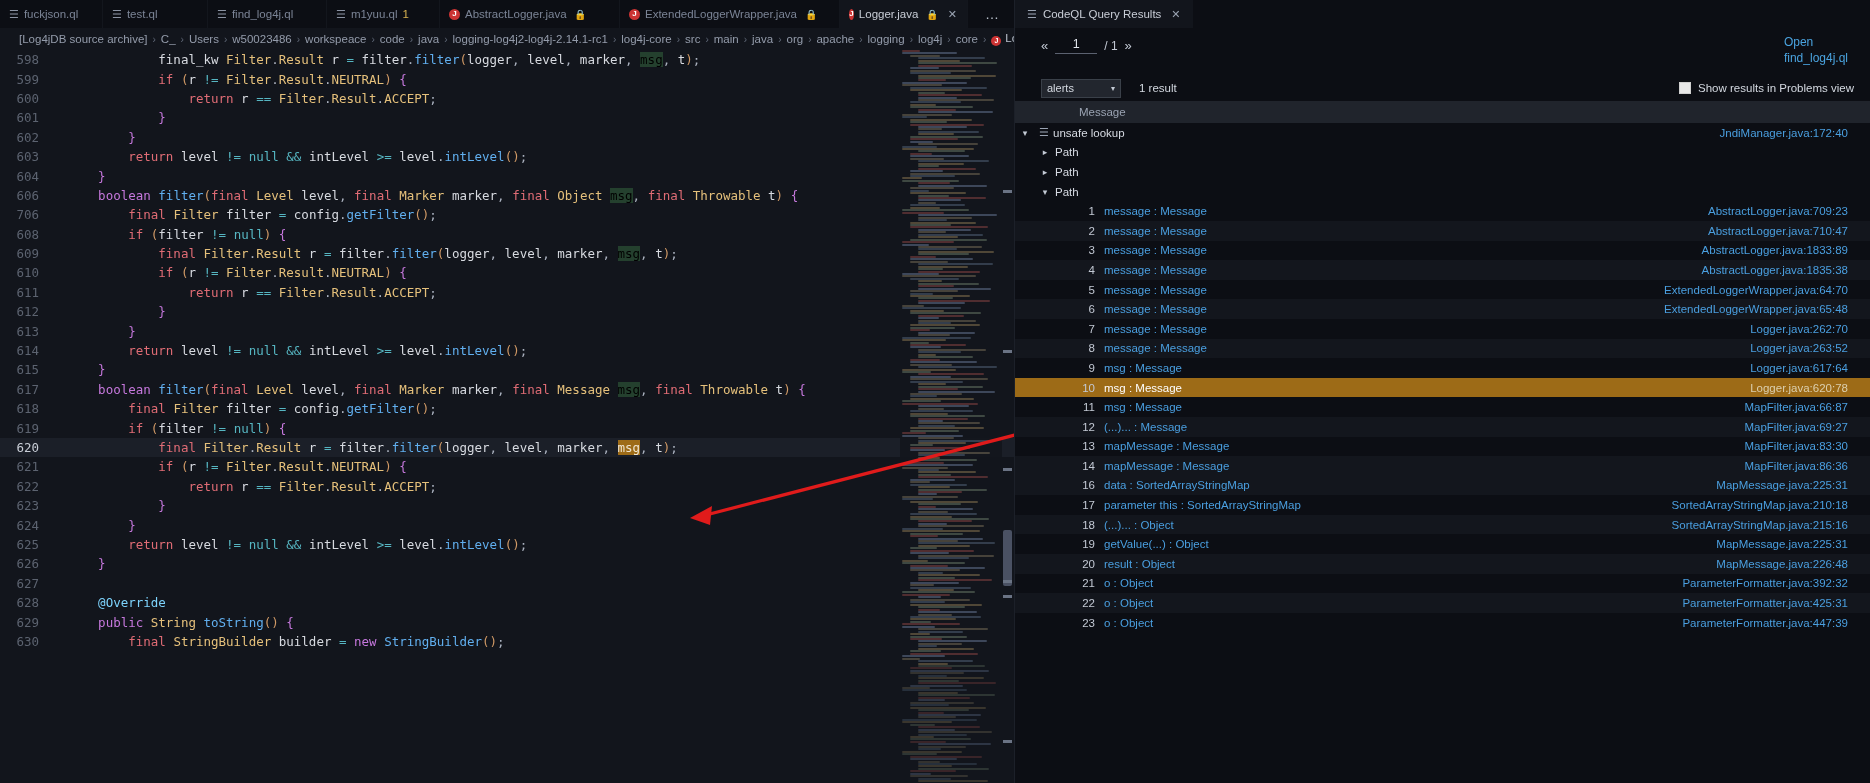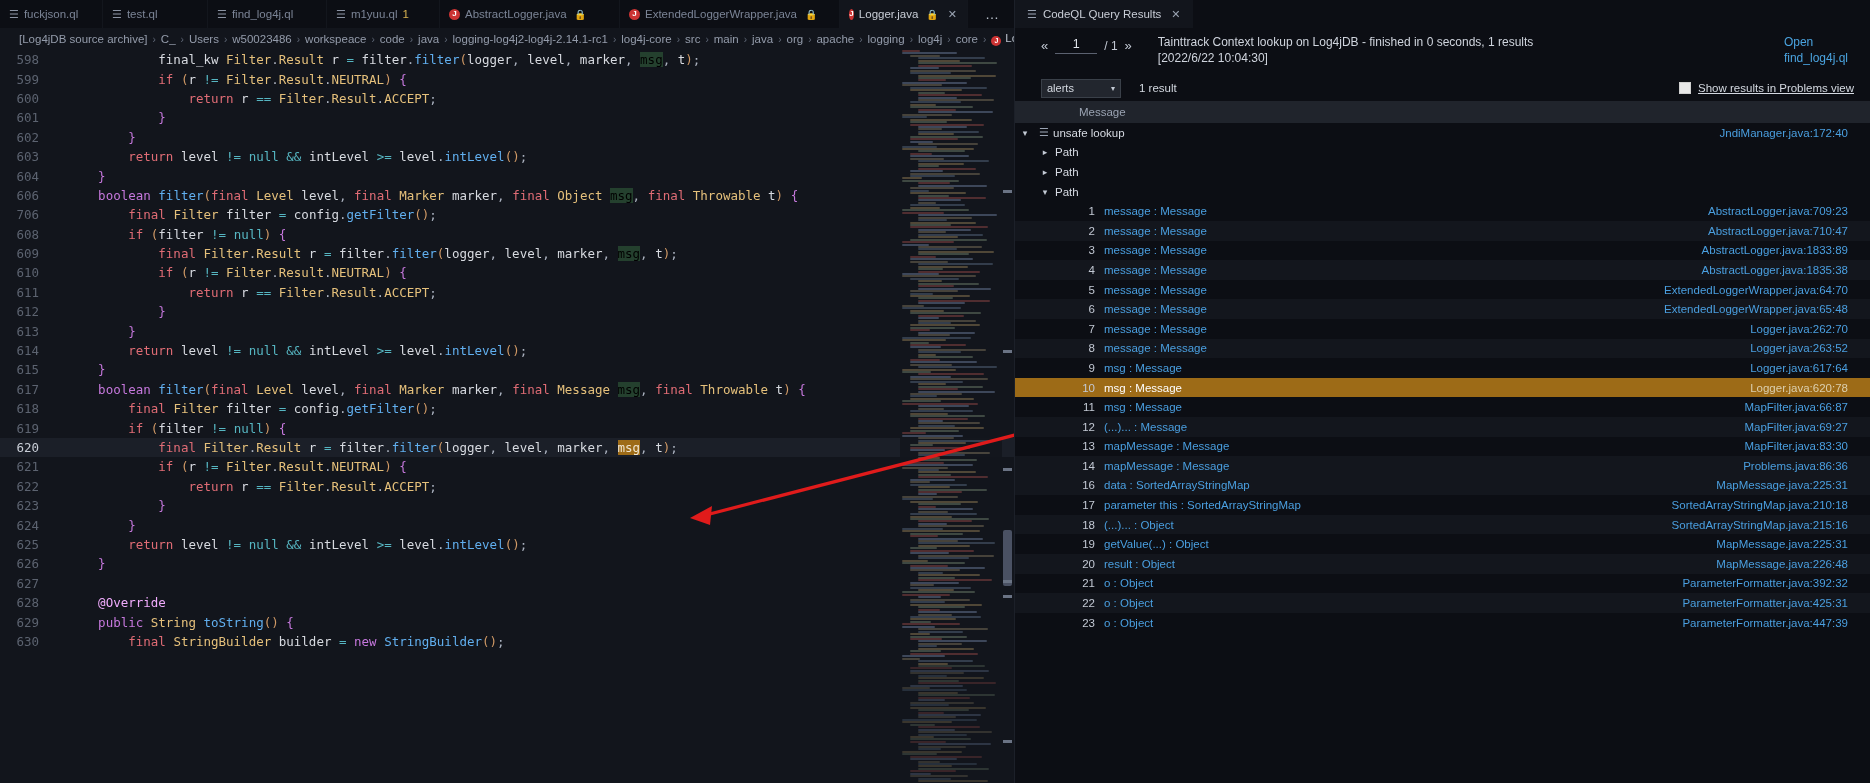--- a/index.html
+++ b/index.html
@@ -76,21 +76,21 @@
   .kw   { color: #c678dd; }   
   .kw2  { color: #e06c75; }   
   .typ  { color: #e5c07b; }   
   .var  { color: #d7dae0; }   
   .fn   { color: #61afef; }
   .op   { color: #56b6c2; }
   .punc { color: #abb2bf; }
   .br1  { color: #d19a66; }
   .br2  { color: #c678dd; }
   .nullk{ color: #56b6c2; }
-  .ann  { color: #f0abfc; }
+  .ann  { color: #7dd3fc; }
   .sel-green { background: #24402e; }
   .sel-gold  { background: #9d6b17; color: #f0e6d2; }
 
   .minimap { position: absolute; right: 12px; top: 0; width: 102px; height: 100%; background: #12151c; opacity: .85; }
   .mm-row { position: absolute; height: 2px; border-radius: 1px; }
   .editor-scrollbar { position: absolute; right: 2px; top: 0; width: 9px; height: 100%; }
   .editor-scrollbar .thumb { position: absolute; left: 0; width: 9px; background: #4a5163; border-radius: 2px; }
 
   .overview-marks { position: absolute; right: 2px; width: 9px; height: 100%; top: 0; }
   .ov { position: absolute; right: 0; width: 9px; height: 3px; background: #6a7384; }
@@ -122,21 +122,21 @@
   .open-link div { cursor: pointer; }
 
   .filter-row { display: flex; align-items: center; height: 26px; padding: 0 16px 0 26px; background: #0c0e14; flex: 0 0 26px; }
   .select-box {
     display: flex; align-items: center; justify-content: space-between;
     width: 80px; height: 19px; padding: 0 5px;
     background: #22262e; border: 1px solid #3a4049; color: #d4d9e1; font-size: 11px;
   }
   .select-box .caret { font-size: 8px; color: #c3c9d4; }
   .result-count { margin-left: 18px; color: #d4d9e1; font-size: 11.5px; }
-  .problems-toggle { margin-left: auto; display: flex; align-items: center; gap: 7px; color: #d4d9e1; font-size: 11.5px; text-decoration: underline; }
+  .problems-toggle { margin-left: auto; display: flex; align-items: center; gap: 7px; color: #d4d9e1; font-size: 11.5px; }
   .checkbox { width: 12px; height: 12px; background: #e8e8e8; border: 1px solid #d0d0d0; }
 
   .table-head { height: 22px; flex: 0 0 22px; background: #20242c; display: flex; align-items: center; }
   .table-head .col-msg { padding-left: 64px; color: #9aa3b2; font-size: 11.5px; }
 
   .rows { flex: 1 1 auto; overflow: hidden; background: #0c0e14; }
   .row { display: flex; align-items: center; height: 19.6px; font-size: 11.5px; color: #cfd4dd; }
   .row.stripe { background: #13161d; }
   .row.selected { background: #9d6b17; }
   .row .twisty { width: 20px; text-align: center; color: #c3c9d4; font-size: 9px; flex: 0 0 20px; }
@@ -603,21 +603,20 @@
       </div>
     </div>
 
     <div class="panel-header">
       <div class="pager">
         <span class="chev">«</span>
         <input class="pg-input" value="1" style="">
         <span class="pg-total">/ 1</span>
         <span class="chev">»</span>
       </div>
-      <div class="status-text">Tainttrack Context lookup on Log4jDB - finished in 0 seconds, 1 results [2022/6/22 10:04:30]</div>
       <div class="open-link">
         <div>Open</div>
         <div>find_log4j.ql</div>
       </div>
     </div>
 
     <div class="filter-row">
       <div class="select-box">
         <span>alerts</span>
         <span class="caret">▾</span>
@@ -730,21 +729,21 @@
         <div class="row">
           <span class="gap-3"></span>
           <span class="idx">13</span>
           <span class="mlabel">mapMessage : Message</span>
           <span class="rloc">MapFilter.java:83:30</span>
         </div>
         <div class="row stripe">
           <span class="gap-3"></span>
           <span class="idx">14</span>
           <span class="mlabel">mapMessage : Message</span>
-          <span class="rloc">Problems.java:86:36</span>
+          <span class="rloc">MapFilter.java:86:36</span>
         </div>
         <div class="row stripe">
           <span class="gap-3"></span>
           <span class="idx">16</span>
           <span class="mlabel">data : SortedArrayStringMap</span>
           <span class="rloc">MapMessage.java:225:31</span>
         </div>
         <div class="row">
           <span class="gap-3"></span>
           <span class="idx">17</span>

